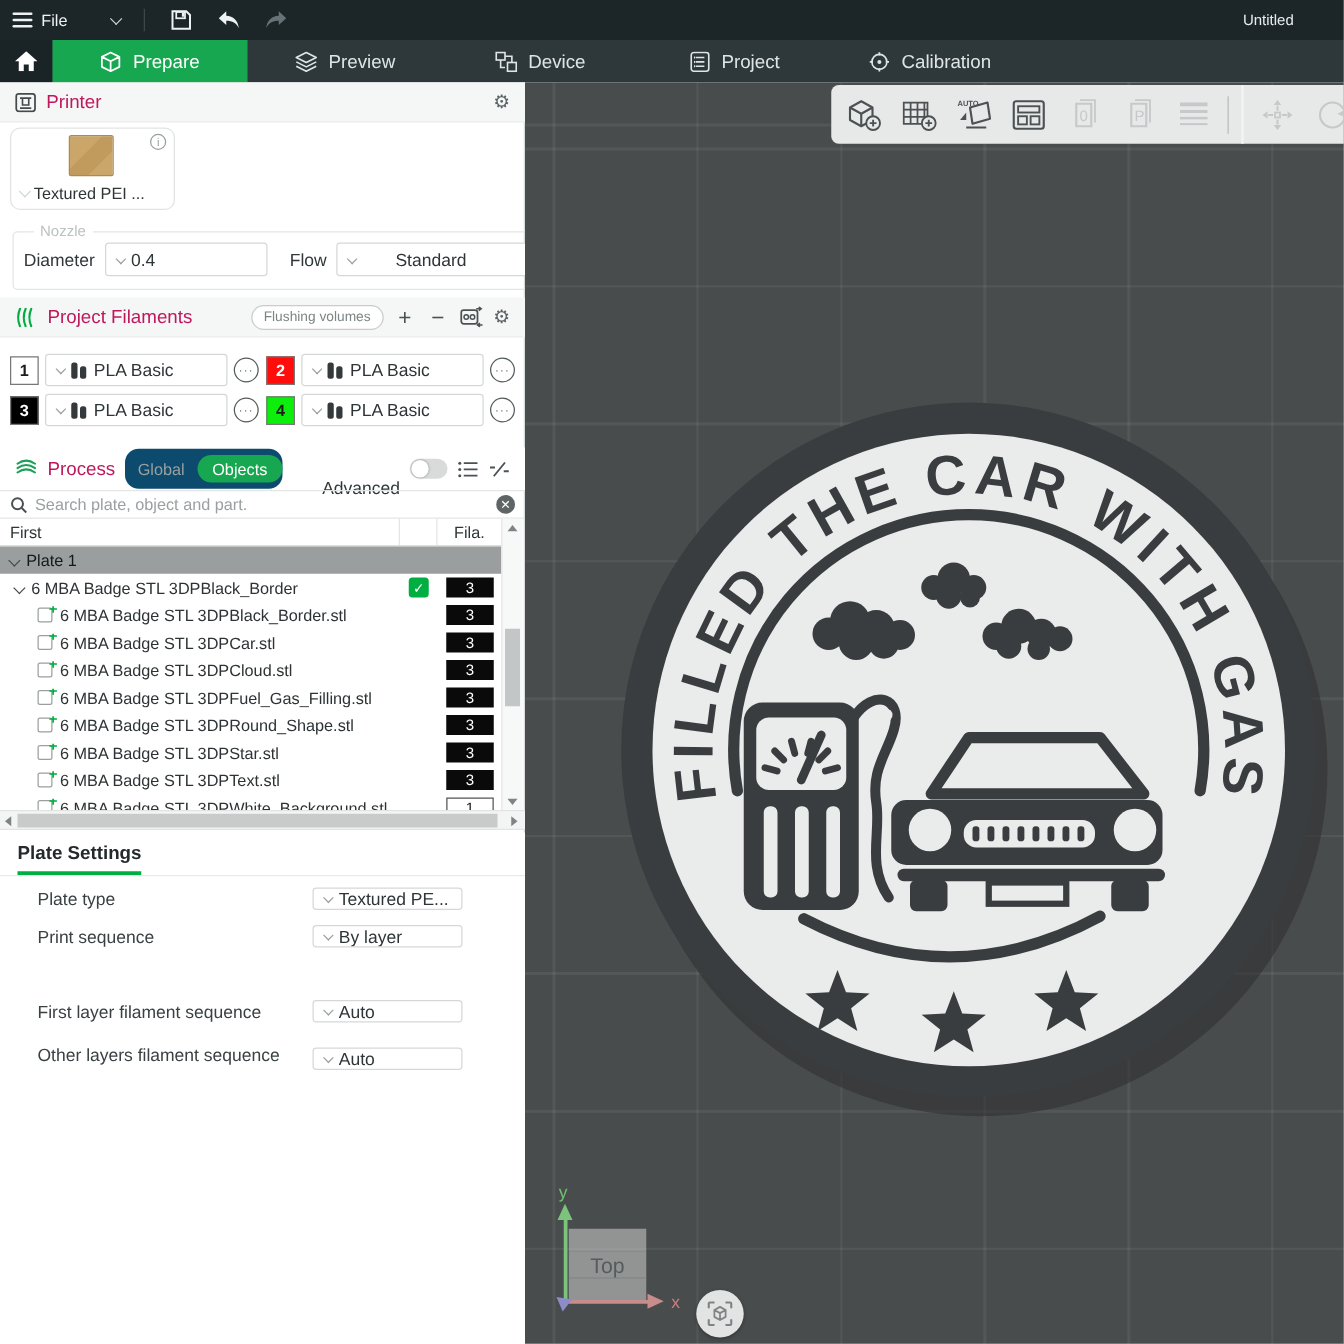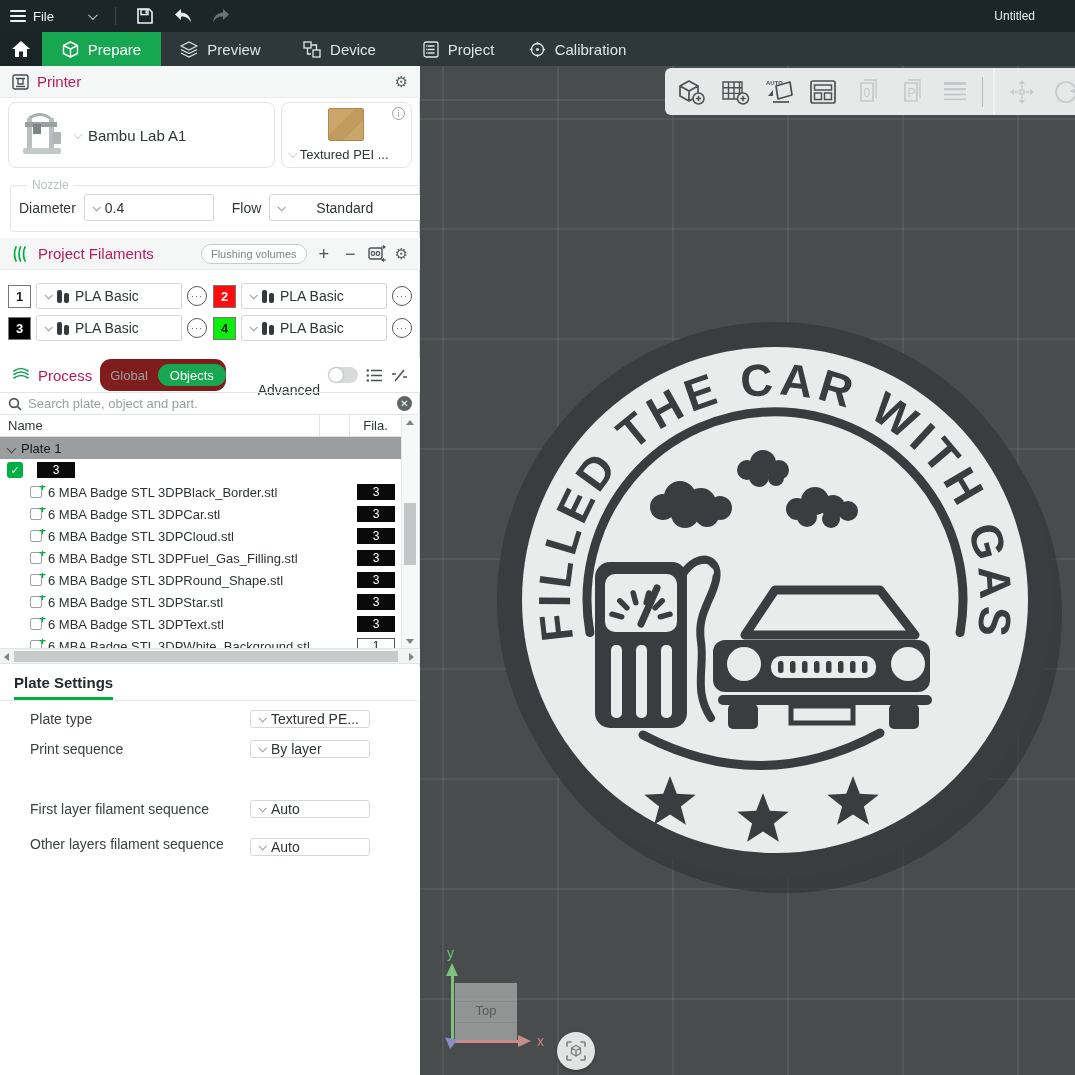--- a/index.html
+++ b/index.html
@@ -18,21 +18,21 @@
   .tb-divider { width:1px; height:18px; background:#3c474a; margin:0 10px; }
   .tb-ico { width:38px; height:32px; display:flex; align-items:center; justify-content:center; cursor:pointer; }
   #untitled { position:absolute; right:40px; top:0; height:32px; display:flex; align-items:center;
     font-size:12px; color:#e7ebeb; }
 
   
   #tabbar { position:absolute; left:0; top:32px; width:1075px; height:34px; background:#2e383b;
     display:flex; }
   .home-tab { width:42px; height:34px; background:#1a2427; display:flex; align-items:center;
     justify-content:center; cursor:pointer; }
-  .main-tab { width:119px; height:34px; display:flex; align-items:center; justify-content:center;
+  .main-tab { width:156px; height:34px; display:flex; align-items:center; justify-content:center;
     gap:9px; color:#dfe5e5; font-size:15px; cursor:pointer; }
   .main-tab.active { background:#17a750; color:#fff; }
 
   
   #leftpanel { position:absolute; left:0; top:66px; width:420px; height:1009px; background:#fff;
     border-right:1px solid #d9dcdc; }
   .sec-head { position:absolute; left:0; width:420px; height:32px; background:#f5f6f6;
     border-bottom:1px solid #ebeded; display:flex; align-items:center; padding:0 12px; gap:8px; }
   .sec-title { font-size:15px; color:#be185d; }
   .gear { font-size:15px; color:#5c6365; cursor:pointer; line-height:1; }
@@ -77,21 +77,21 @@
     font-size:13px; font-weight:bold; border:1px solid #777; cursor:pointer; }
   .fil-combo { flex:1; height:26px; }
   .spool { width:12px; height:13px; display:inline-flex; gap:2px; }
   .spool i { flex:1; background:#34393b; border-radius:2px; }
   .spool i:nth-child(2) { margin-top:3px; }
   .dots-btn { width:20px; height:20px; border:1.4px solid #555b5d; border-radius:50%; color:#555b5d;
     font-size:9px; letter-spacing:1px; display:flex; align-items:center; justify-content:center; cursor:pointer; }
 
   
   #proc-head { top:292px; height:34px; background:#fff; border-bottom:none; }
-  .seg { height:32px; background:#7f1d1d; border-radius:11px; display:flex; align-items:center; cursor:pointer;text-align:center; }
+  .seg { height:32px; background:#0c4a6e; border-radius:11px; display:flex; align-items:center; cursor:pointer;text-align:center; }
   .seg-off { padding:0 10px; font-size:13px; color:#9aa0a0; }
   .seg-on { padding:0 12px; height:22px; border-radius:11px; background:#17a750; color:#fff;
     font-size:13px; display:flex; align-items:center; }
   .adv-label { font-size:14px; color:#30383a;margin-top:30px; }
   .toggle { width:30px; height:16px; background:#d9dbdb; border-radius:8px; position:relative; cursor:pointer; }
   .toggle i { position:absolute; left:1px; top:1px; width:14px; height:14px; background:#fff;
     border-radius:50%; box-shadow:0 0 2px rgba(0,0,0,.4); }
 
   
   #search-row { position:absolute; left:0; top:326px; width:420px; height:23px;
@@ -173,21 +173,21 @@
   .vt-btn.disabled { color:#c6c9c9; cursor:default; }
   .vt-divider { width:1px; height:30px; background:#b9bcbc; margin:0 3px; flex:none; }
   .vt-seam { width:2px; height:47px; background:#f2f3f3; margin:0 2px; flex:none; }
 
   
   #gizmo { position:absolute; left:20px; top:885px; width:130px; height:110px; }
   #top-square { position:absolute; left:15px; top:32px; width:62px; height:59px;
     background:rgba(195,197,197,.60);
     background-image:linear-gradient(to bottom, transparent 0 18px, rgba(120,120,120,.35) 18px 19px,
       transparent 19px 39px, rgba(120,120,120,.35) 39px 40px, transparent 40px); }
-  #top-label { position:absolute; left:0; top:20px; width:62px; text-align:center; font-size:13px;
+  #top-label { position:absolute; left:0; top:20px; width:62px; text-align:center; font-size:17px;
     color:#565b5d; }
   .axis-y-line { position:absolute; left:11px; top:24px; width:3px; height:66px; background:#7cc47c; }
   .axis-y-head { position:absolute; left:6px; top:12px; width:0; height:0;
     border-left:6.5px solid transparent; border-right:6.5px solid transparent; border-bottom:13px solid #7cc47c; }
   .axis-y-label { position:absolute; left:7px; top:-6px; color:#6fc26f; font-size:14px; }
   .axis-x-line { position:absolute; left:13px; top:89px; width:66px; height:3px; background:#c98c8c; }
   .axis-x-head { position:absolute; left:78px; top:83.5px; width:0; height:0;
     border-top:6.5px solid transparent; border-bottom:6.5px solid transparent; border-left:13px solid #c98c8c; }
   .axis-x-label { position:absolute; left:97px; top:82px; color:#c97f7f; font-size:14px; }
   .axis-z-head { position:absolute; left:4px; top:84px; width:0; height:0;
@@ -285,33 +285,20 @@
     <svg width="17" height="16" viewBox="0 0 17 16">
       <rect x="1" y="1" width="15" height="14" rx="2" fill="none" stroke="#444b4d" stroke-width="1.4"></rect>
       <path d="M4 4.5 h9 M6 4.5 L6 10 h5 L11 4.5" fill="none" stroke="#444b4d" stroke-width="1.3"></path>
       <path d="M4 12.5 h9" stroke="#444b4d" stroke-width="1.3"></path>
     </svg>
     <span class="sec-title">Printer</span>
     <span class="gear push">⚙</span>
   </div>
 
   <div id="printer-cards">
-    <div class="card" id="printer-card">
-      <svg width="46" height="46" viewBox="0 0 46 46">
-        <path d="M10 6 Q23 -2 33 8" fill="none" stroke="#a9aeaf" stroke-width="3"></path>
-        <rect x="8" y="6" width="5" height="32" fill="#b9bebf"></rect>
-        <rect x="30" y="6" width="5" height="32" fill="#b9bebf"></rect>
-        <rect x="6" y="10" width="32" height="5" fill="#9aa0a1"></rect>
-        <rect x="14" y="12" width="8" height="10" fill="#7d8485"></rect>
-        <rect x="4" y="36" width="38" height="6" rx="2" fill="#c3c7c8"></rect>
-        <rect x="33" y="20" width="9" height="12" rx="1" fill="#b0b5b6"></rect>
-      </svg>
-      <span class="chev"></span>
-      <span id="printer-name">Bambu Lab A1</span>
-    </div>
     <div class="card" id="plate-card">
       <div id="plate-thumb"></div>
       <div class="info-ico">i</div>
       <div id="plate-label-row">
         <span class="chev"></span>
         <span id="plate-label">Textured PEI ...</span>
       </div>
     </div>
   </div>
 
@@ -429,31 +416,35 @@
   <div id="search-row">
     <svg width="14" height="14" viewBox="0 0 14 14">
       <circle cx="6" cy="6" r="4.4" fill="none" stroke="#4a5052" stroke-width="1.6"></circle>
       <path d="M9.4 9.4 L13 13" stroke="#4a5052" stroke-width="1.6"></path>
     </svg>
     <input id="search-input" value="" placeholder="Search plate, object and part." style="">
     <div class="clear-btn">✕</div>
   </div>
 
   <div id="tbl-head">
-    <div class="col-name">Name</div>
+    <div class="col-name">First</div>
     <div class="col-chk"></div>
     <div class="col-fila">Fila.</div>
   </div>
 
   <div id="tbl-body">
     <div class="trow plate-row">
       <span class="tree-chev"></span>
       <span>Plate 1</span>
     </div>
     <div class="trow obj-row">
+      <div class="name-cell">
+        <span class="tree-chev"></span>
+        <span>6 MBA Badge STL 3DPBlack_Border</span>
+      </div>
       <div class="chk-cell">
           <span class="checkbox-on">✓</span>
         </div>
       <div class="fila-cell">
           <span class="fila-badge fila-dark">3</span>
         </div>
     </div>
 
     <div class="trow part-row">
       <div class="name-cell">

